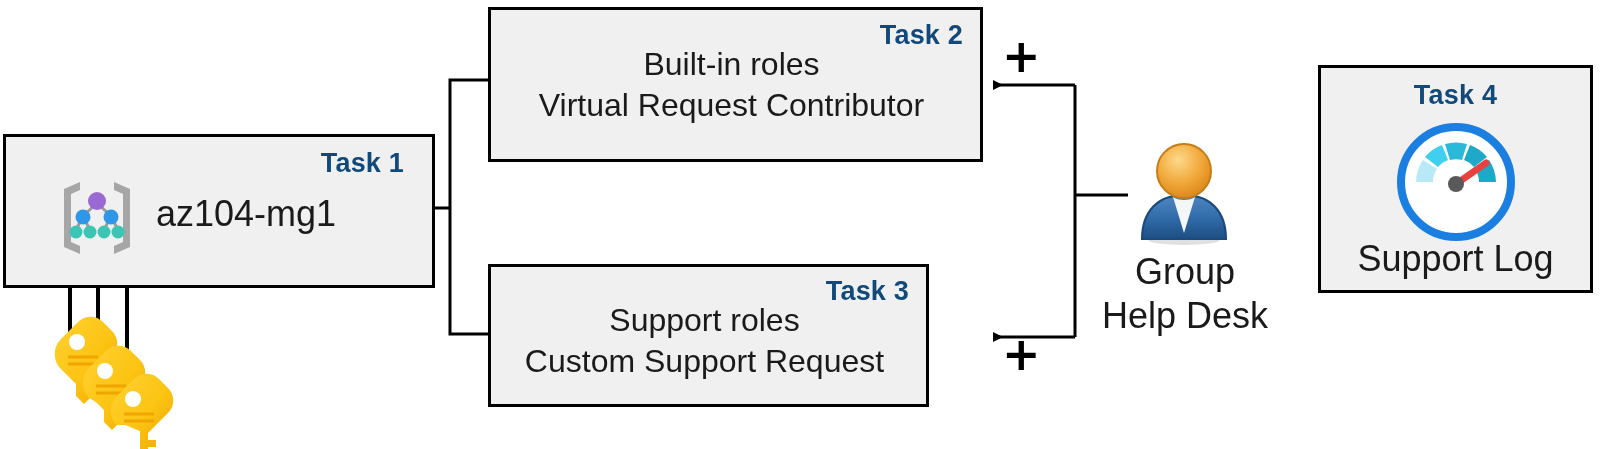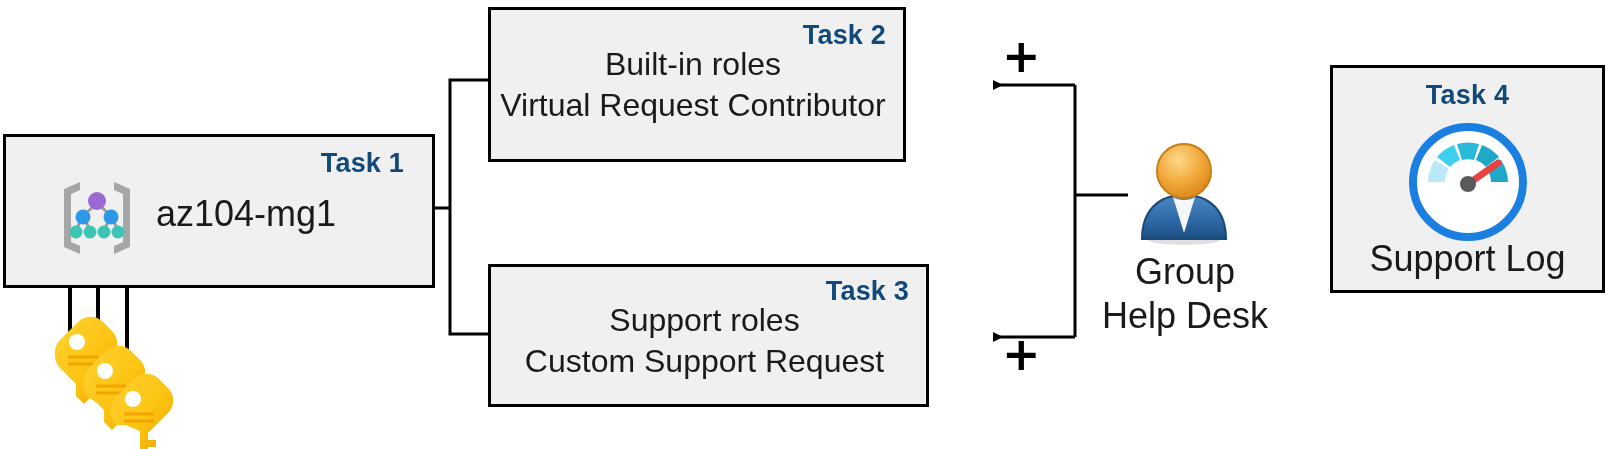--- a/index.html
+++ b/index.html
@@ -42,31 +42,31 @@
     text-align: center;
     white-space: nowrap;
   }
 
   
   #task1 { left: 3px; top: 134px; width: 432px; height: 154px; }
   #task1-label { right: 28px; top: 11px; }
   #task1-text { left: 150px; top: 54px; font-size: 36px; }
 
   
-  #task2 { left: 488px; top: 7px; width: 418px; height: 155px; }
+  #task2 { left: 488px; top: 7px; width: 495px; height: 155px; }
   #task2-label { right: 17px; top: 10px; }
   #task2-text { left: 0; right: 8px; top: 34px; }
 
   
   #task3 { left: 488px; top: 264px; width: 441px; height: 143px; }
   #task3-label { right: 17px; top: 9px; }
   #task3-text { left: 0; right: 8px; top: 33px; }
 
   
-  #task4 { left: 1318px; top: 65px; width: 275px; height: 228px; margin-left: 12px; }
+  #task4 { left: 1318px; top: 65px; width: 275px; height: 228px; }
   #task4-label { left: 0; right: 0; top: 12px; text-align: center; }
   #task4-text {
     left: 0; right: 0; bottom: 8px;
     font-size: 36px; text-align: center;
   }
 
   
   #mg-icon {
     position: absolute;
     left: 48px;

